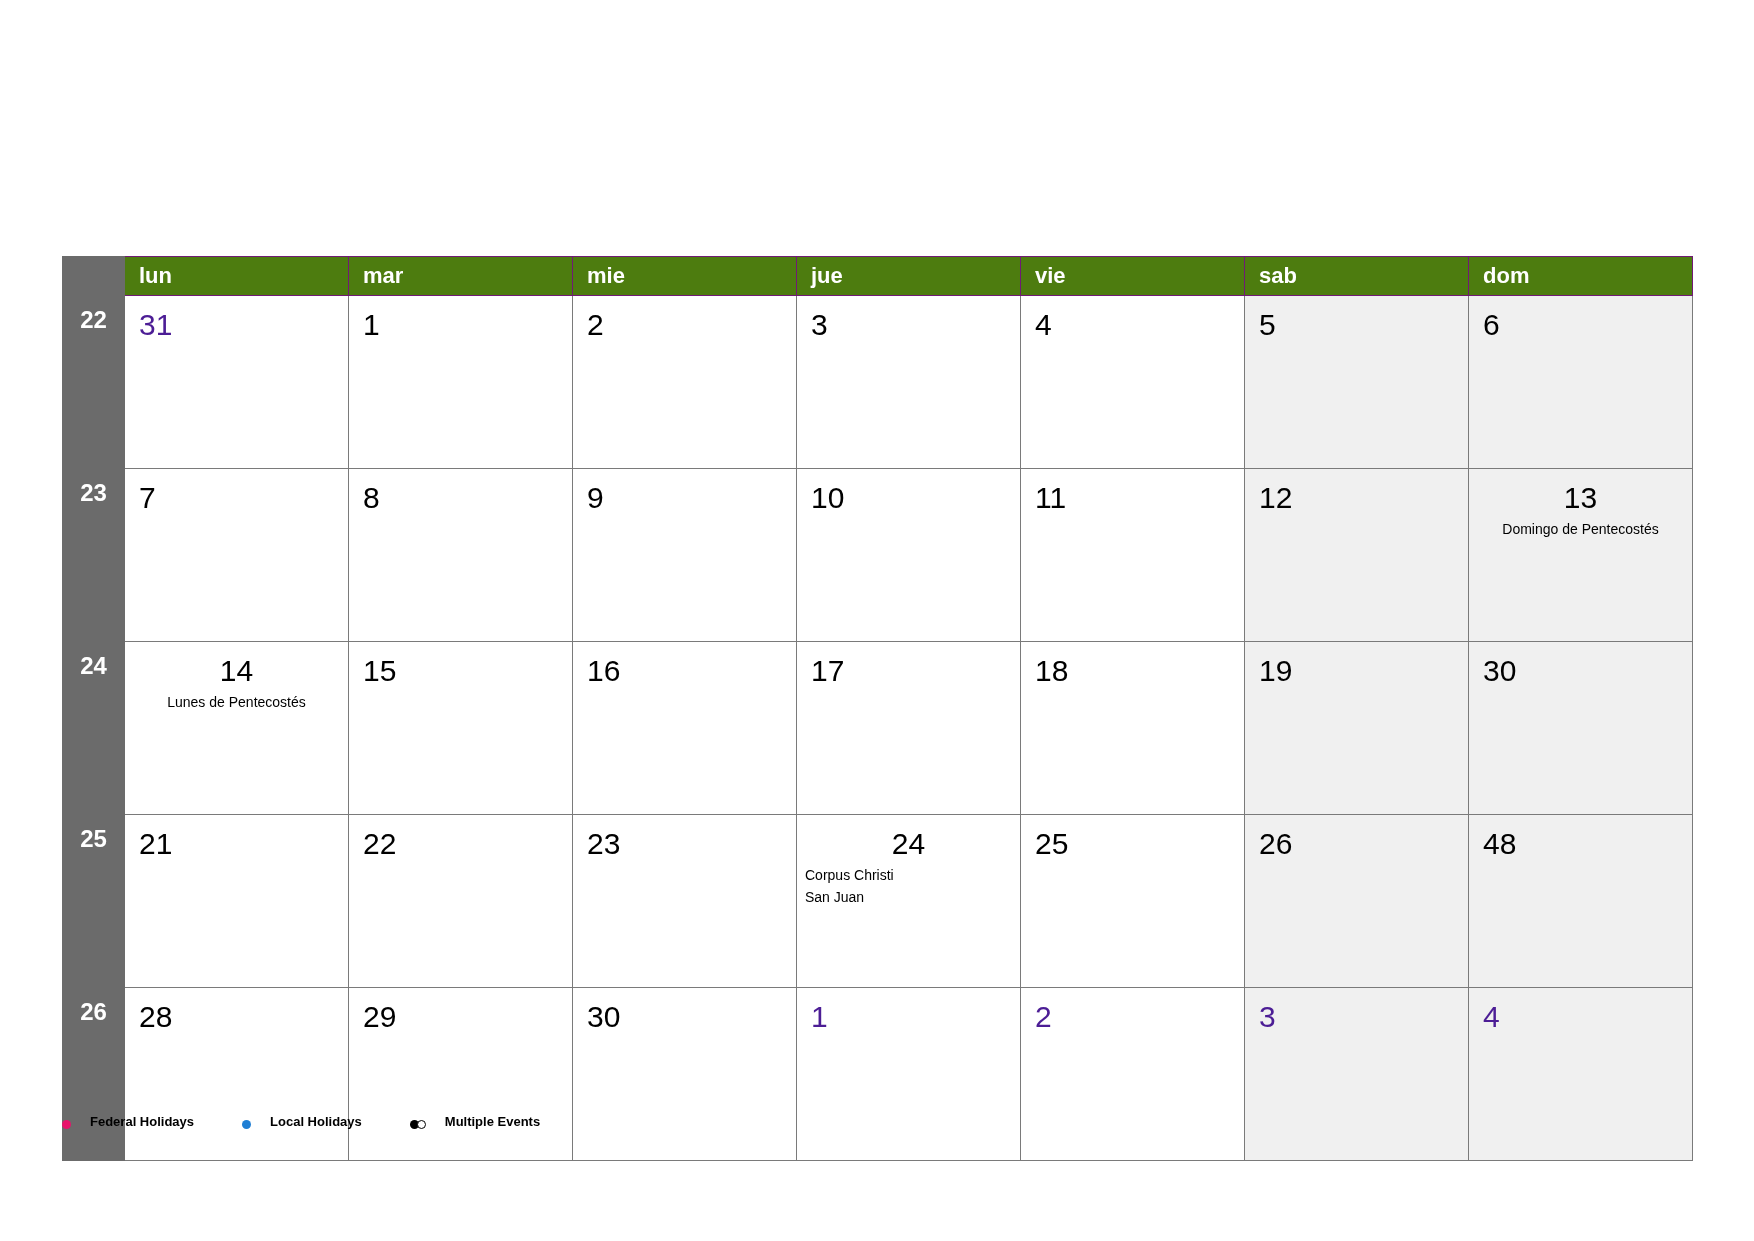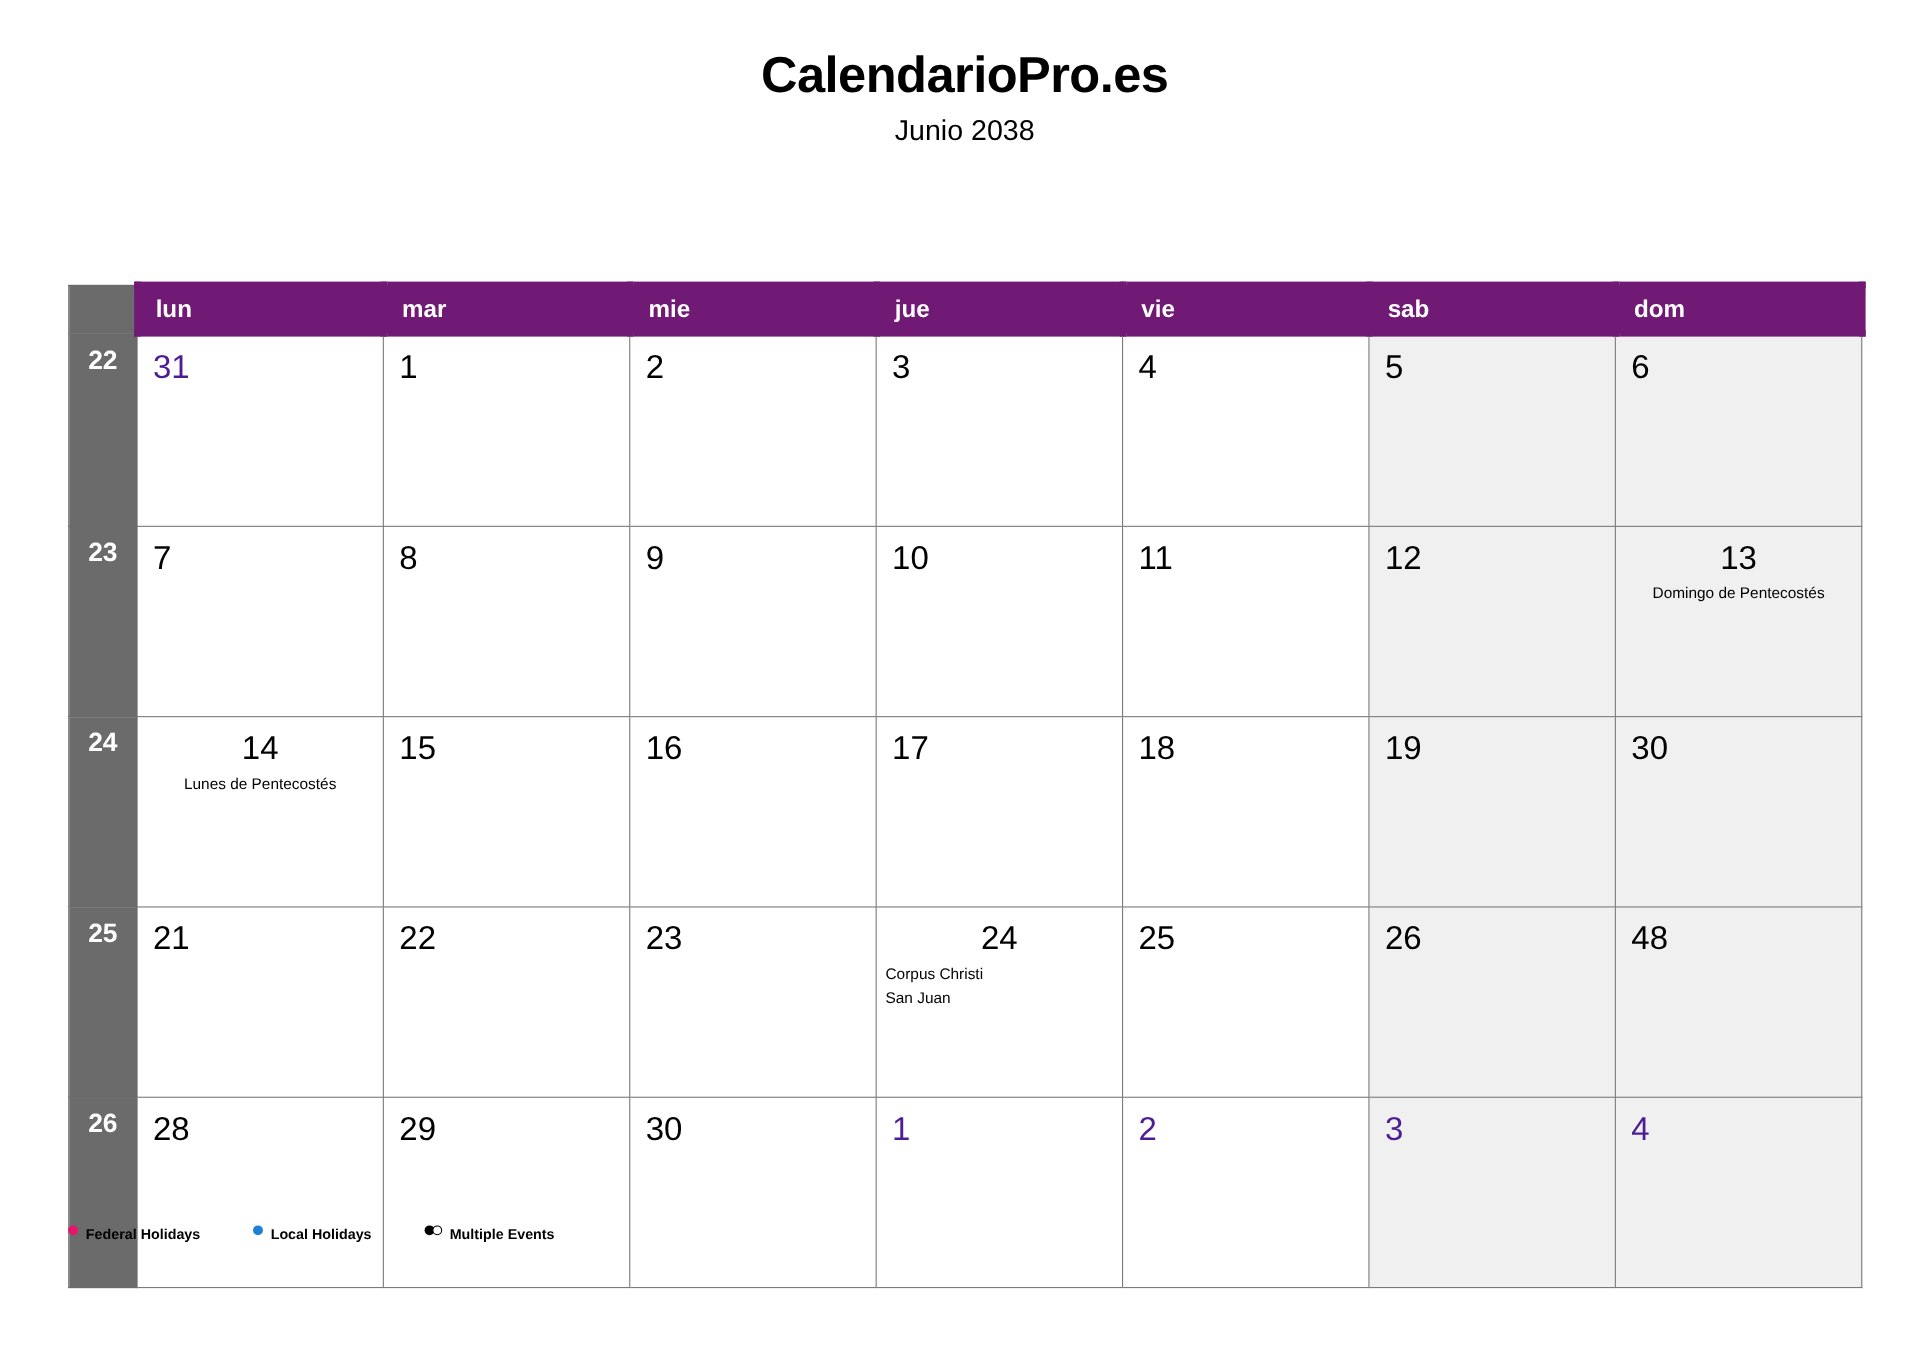--- a/index.html
+++ b/index.html
@@ -44,28 +44,28 @@
   }
   table.calendar {
     border-collapse: collapse;
     table-layout: fixed;
     width: 1630px;
   }
   table.calendar col.wk { width: 62px; }
   table.calendar col.day { width: 224px; }
 
   thead th {
-    background: #701a75;
+    background: #4d7c0f;
     color: #ffffff;
     font-size: 22px;
     font-weight: bold;
     text-align: left;
     height: 38px;
     padding: 0 0 0 14px;
-    border: 6px solid #701a75;
+    border: 1px solid #701a75;
     vertical-align: middle;
   }
   thead th.corner {
     background: #6b6b6b;
     border: 1px solid #6b6b6b;
   }
   td.wknum {
     background: #6b6b6b;
     color: #ffffff;
     font-size: 24px;
@@ -119,22 +119,23 @@
     position: absolute;
     left: 62px;
     top: 1114px;
     display: flex;
     align-items: center;
     font-size: 13px;
     font-weight: bold;
   }
   .legend-item {
     display: flex;
-    align-items: flex-start;
+    align-items: flex-end;
     margin-right: 48px;
+    gap: 12px;
   }
   .dot {
     width: 9px;
     height: 9px;
     border-radius: 50%;
     display: inline-block;
     margin-right: 7px;
   }
   .dot.federal { background: #e8136b; }
   .dot.local { background: #1f7fd4; }
@@ -155,24 +156,20 @@
     display: block;
   }
   .dot-multi i.a { left: 0; }
   .dot-multi i.b { left: 7px; background: #ffffff; border: 1px solid #000; box-sizing: border-box; }
 </style>
 </head>
 <body>
 
 <div class="page">
 
-  <div class="header">
-    <div class="brand">CalendarioPro.es</div>
-    <div class="subtitle">Junio 2038</div>
-  </div>
 
   <div class="cal-wrap">
     <table class="calendar">
       <colgroup>
         <col class="wk">
         <col class="day">
           <col class="day">
           <col class="day">
           <col class="day">
           <col class="day">

